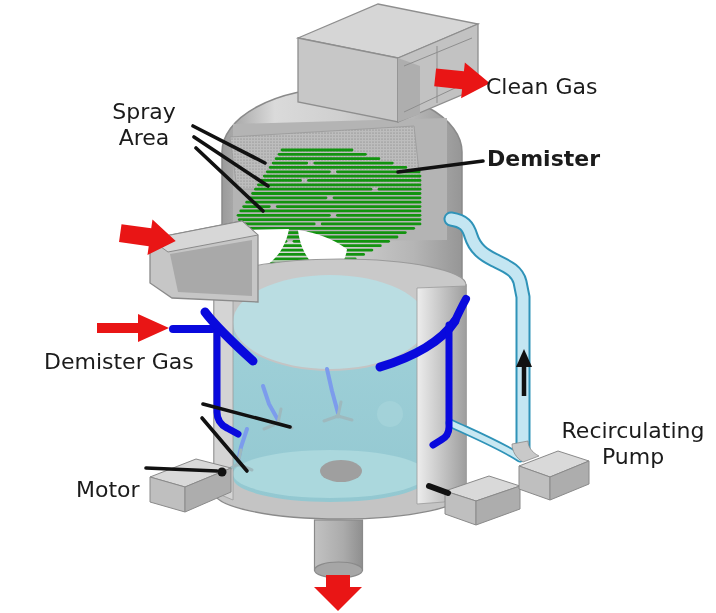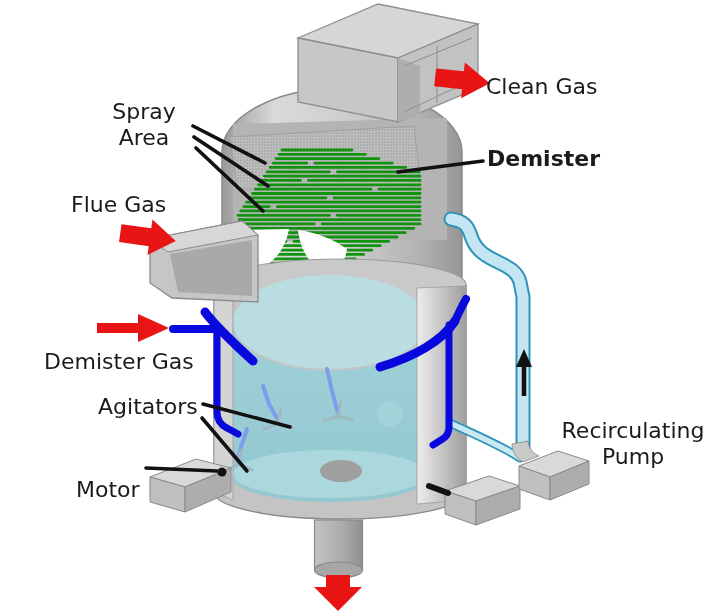--- a/index.html
+++ b/index.html
@@ -212,22 +212,20 @@
     <circle cx="222" cy="472" r="4.5" fill="#111" stroke="none"></circle>
   </g>
 </svg>
 
 <div class="lbl" style="left:486px;top:74px;">Clean Gas</div>
 <div class="lbl center" style="left:96px;top:99px;width:96px;">
   <span>Spray</span>
   <span>Area</span>
 </div>
 <div class="lbl" style="left:487px;top:146px;font-weight:bold;">Demister</div>
-<div class="lbl" style="left:71px;top:192px;">Flue Gas</div>
 <div class="lbl" style="left:44px;top:349px;">Demister Gas</div>
-<div class="lbl" style="left:98px;top:394px;">Agitators</div>
 <div class="lbl" style="left:76px;top:477px;">Motor</div>
 <div class="lbl center" style="left:548px;top:418px;width:170px;">
   <span>Recirculating</span>
   <span>Pump</span>
 </div>
 
 </div>
 
 </body></html>

